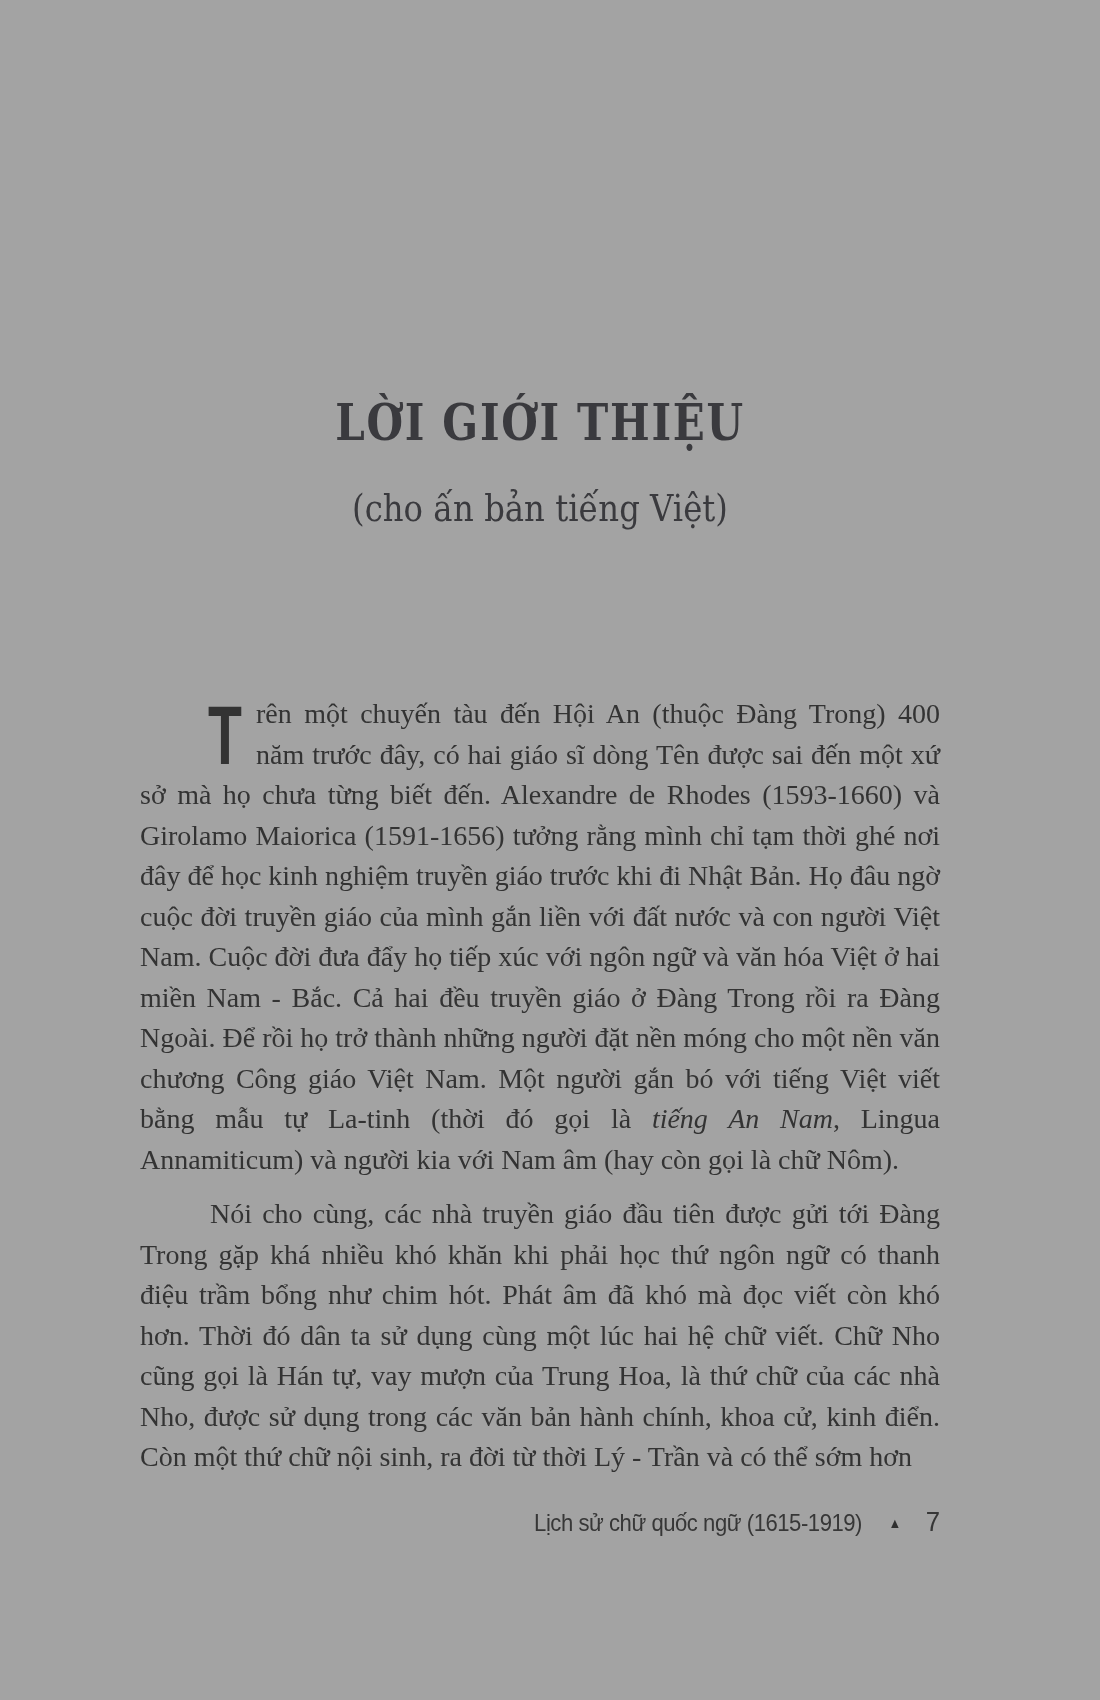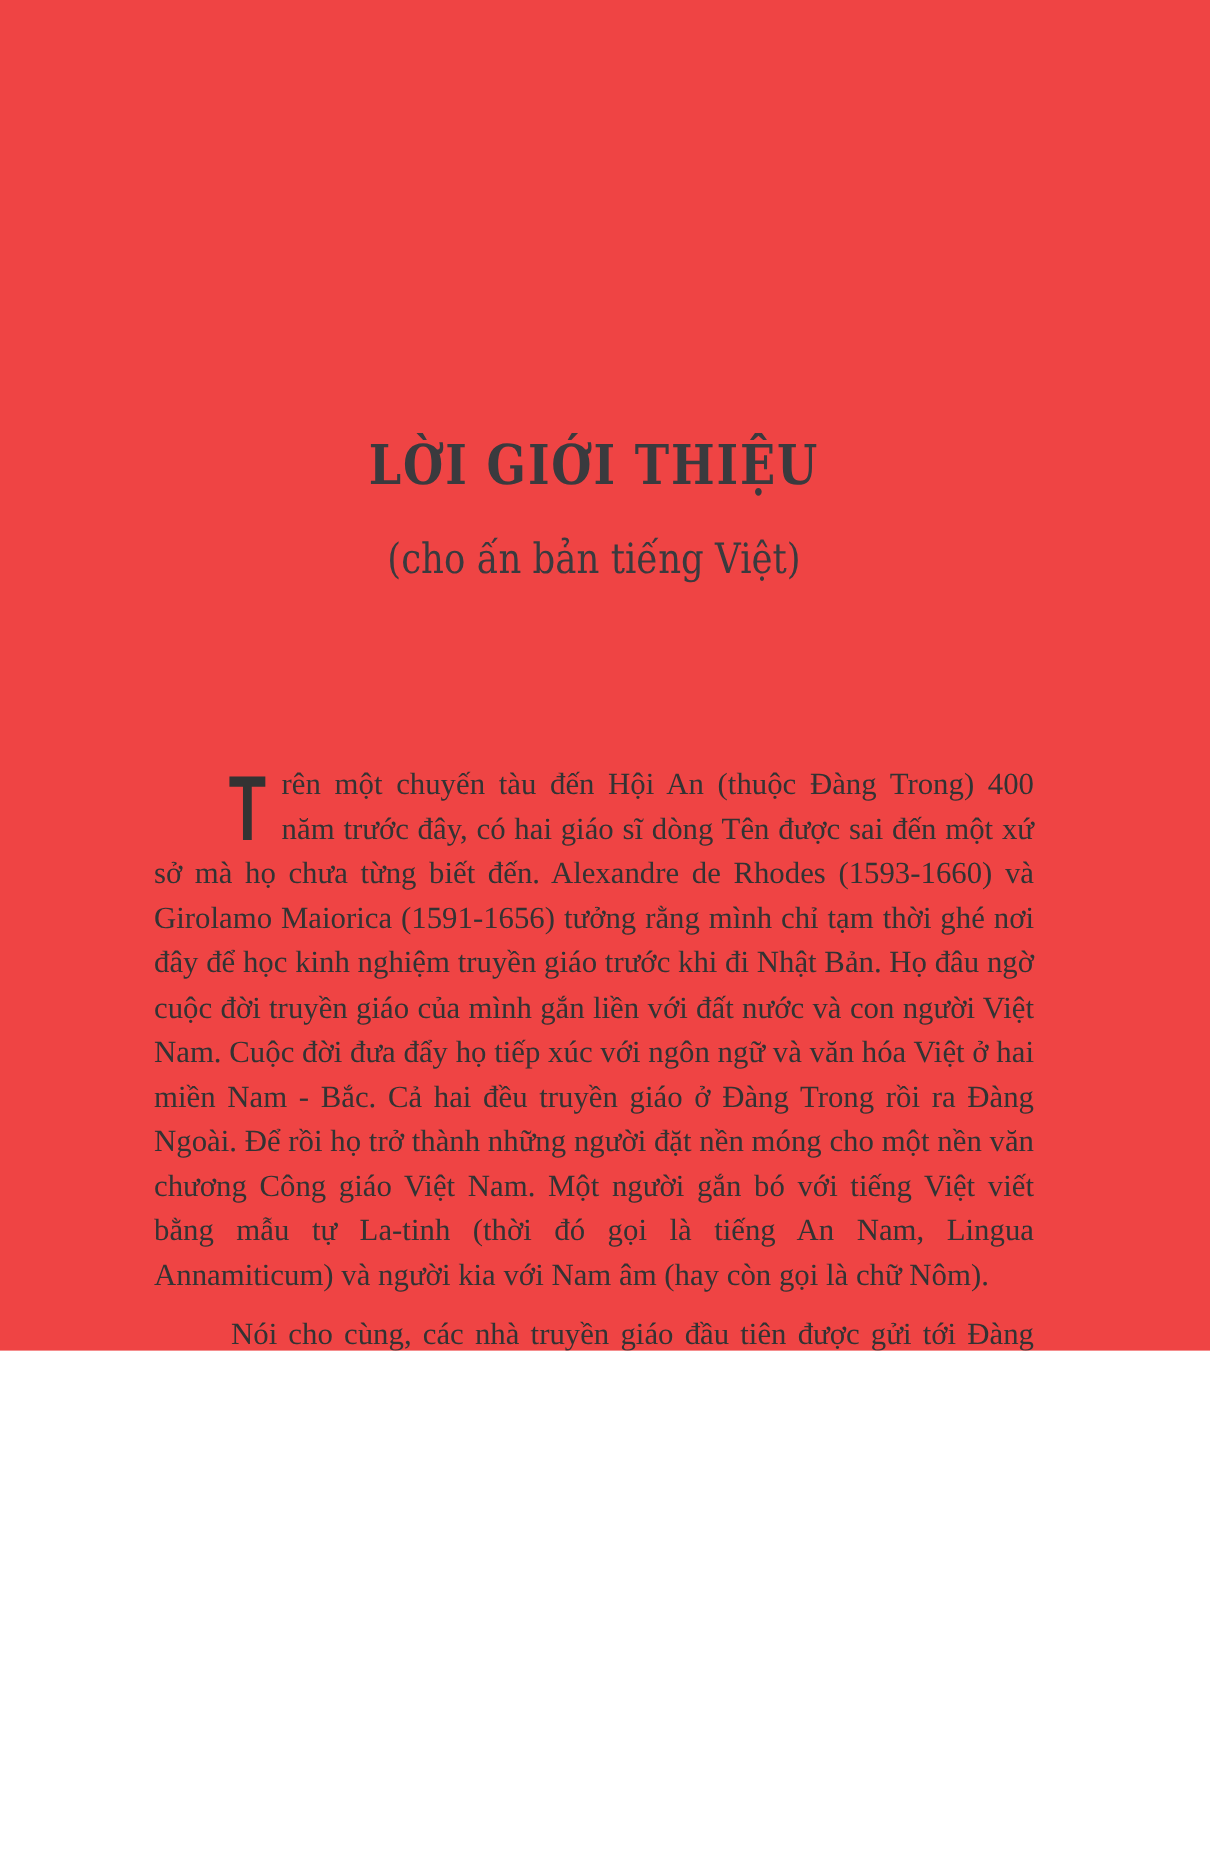--- a/index.html
+++ b/index.html
@@ -1,20 +1,20 @@
 <!DOCTYPE html>
 <html><head>
 <meta charset="utf-8">
 <style>
   html, body { margin: 0; padding: 0; background: #ffffff; }
   .page {
     position: relative;
     width: 1100px;
-    height: 1228px;
-    background: #ef4444;
+    height: 1700px;
+    background: #a3a3a3;
     overflow: hidden;
     font-family: "Liberation Serif", serif;
     color: #333333;
   }
   .heading {
     position: absolute;
     top: 0;
     left: 140px;
     width: 800px;
     text-align: center;
@@ -60,21 +60,21 @@
     width: 34px;
     font-family: "Liberation Sans", sans-serif;
     font-weight: 700;
     font-size: 84px;
     line-height: 66px;
     margin: 8px 14px 0 68px;
     color: #333333;
     transform: scaleX(0.66);
     transform-origin: left top;
   }
-  .italic { }
+  .italic { font-style: italic; }
   .footer {
     position: absolute;
     top: 1506px;
     left: 140px;
     width: 800px;
     text-align: right;
     font-family: "Liberation Sans", sans-serif;
     font-size: 24px;
     color: #373737;
     transform: scaleX(0.92);

